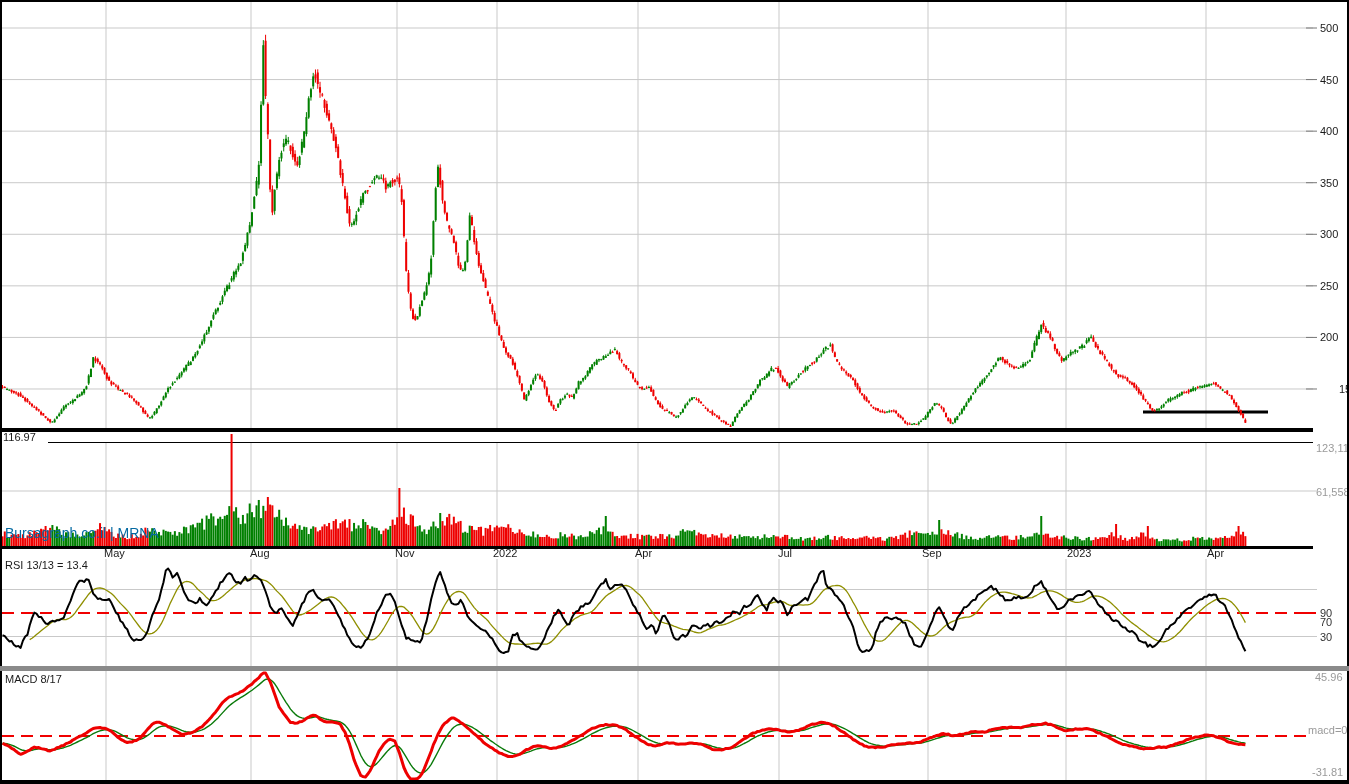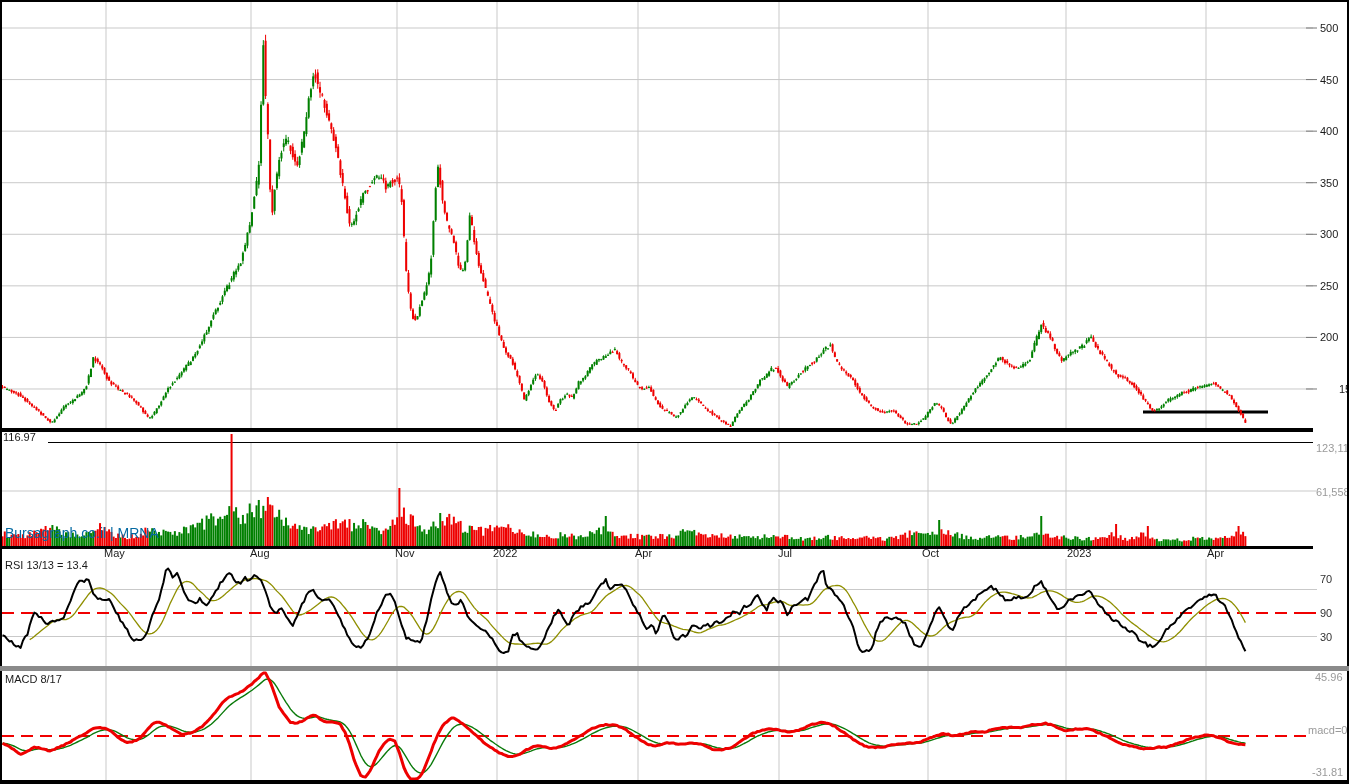--- a/index.html
+++ b/index.html
@@ -1750,32 +1750,32 @@
       <div class="tick-label" style="left: 1320px; top: 22px;">500</div>
       <div class="tick-label" style="left: 1320px; top: 73.5714px;">450</div>
       <div class="tick-label" style="left: 1320px; top: 125.143px;">400</div>
       <div class="tick-label" style="left: 1320px; top: 176.714px;">350</div>
       <div class="tick-label" style="left: 1320px; top: 228.286px;">300</div>
       <div class="tick-label" style="left: 1320px; top: 279.857px;">250</div>
       <div class="tick-label" style="left: 1320px; top: 331.428px;">200</div>
       <div class="tick-label" style="left: 1339px; top: 383px;">150</div>
     </div>
   <div id="rsi-axis">
-      <div class="tick-label dim" style="left: 1320px; top: 573px;">70</div>
+      <div class="tick-label dim" style="left: 1320px; top: 616px;">70</div>
       <div class="tick-label dim" style="left: 1320px; top: 607px;">90</div>
       <div class="tick-label dim" style="left: 1320px; top: 630.5px;">30</div>
     </div>
   <div id="date-axis">
       <div class="tick-label" style="left: 104px; top: 547px;">May</div>
       <div class="tick-label" style="left: 250px; top: 547px;">Aug</div>
       <div class="tick-label" style="left: 395px; top: 547px;">Nov</div>
       <div class="tick-label" style="left: 493px; top: 547px;">2022</div>
       <div class="tick-label" style="left: 635px; top: 547px;">Apr</div>
       <div class="tick-label" style="left: 778px; top: 547px;">Jul</div>
-      <div class="tick-label" style="left: 922px; top: 547px;">Oct</div>
+      <div class="tick-label" style="left: 922px; top: 547px;">Sep</div>
       <div class="tick-label" style="left: 1067px; top: 547px;">2023</div>
       <div class="tick-label" style="left: 1207px; top: 547px;">Apr</div>
     </div>
 
   <div class="border" style="left:0;top:0;width:1349px;height:2px;"></div>
   <div class="border" style="left:0;top:0;width:2px;height:784px;"></div>
   <div class="border" style="left:1347px;top:0;width:2px;height:784px;"></div>
   <div class="sep" style="left:0;top:666px;width:1349px;height:5px;"></div>
   <div class="border" style="left:0;top:780px;width:1349px;height:4px;"></div>
 </div>

